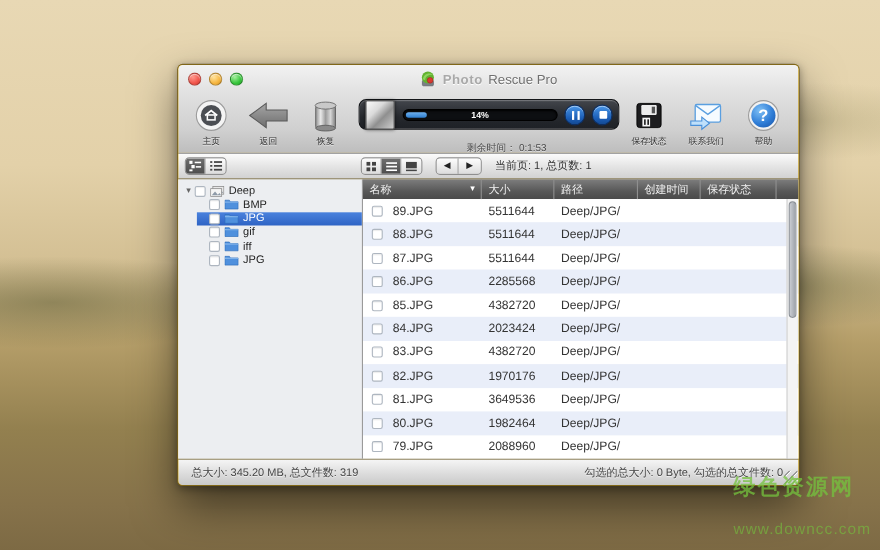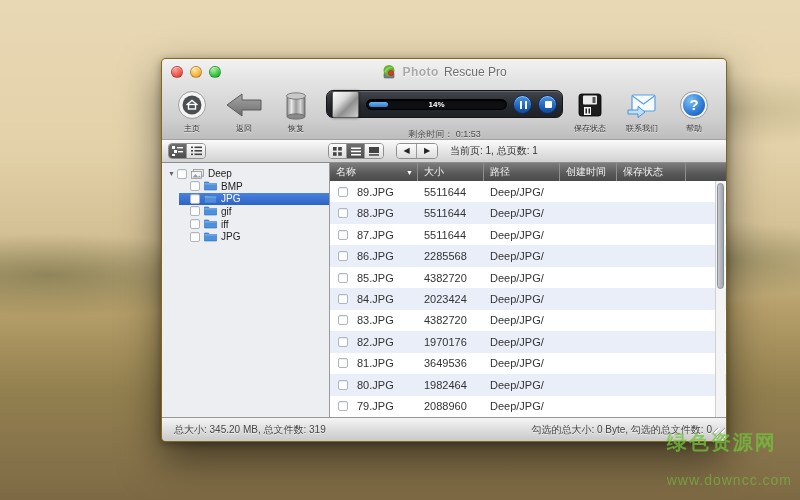--- a/index.html
+++ b/index.html
@@ -56,21 +56,21 @@
   .fill { position:absolute; left:2px; top:2px; height:5px; width:14%; border-radius:3px;
           background:linear-gradient(180deg,#6fb1ef,#2e7ecf); }
   .pct { position:absolute; left:0; top:0; width:100%; height:100%; text-align:center;
          font-size:8px; font-weight:bold; color:#fff; line-height:10px; }
   .pb-btn { width:19px; height:19px; border-radius:50%; margin-left:6px; flex:none; position:relative;
             background:linear-gradient(180deg,#4a97e8,#1a5cb4 70%,#144a92);
             border:1px solid #0d2f63; box-shadow:inset 0 1px 0 rgba(255,255,255,.45); }
   .pause-glyph { position:absolute; left:6px; top:5px; width:7px; height:8px;
                  border-left:2px solid #fff; border-right:2px solid #fff; }
   .stop-glyph { position:absolute; left:5.5px; top:5.5px; width:7px; height:7px; background:#fff; border-radius:1px; }
-  .remaining { position:absolute; left:164px; top:43px; width:237px; text-align:center;
+  .remaining { position:absolute; left:180px; top:43px; width:237px; text-align:center;
                font-size:9px; color:#4a4a4a; text-shadow:0 1px 0 rgba(255,255,255,.5); }
   
   .subtoolbar { height:24px; border-top:1px solid #a2a2a2; border-bottom:1px solid #8d8d8d;
     background:linear-gradient(180deg,#fbfbfb,#e3e3e3 55%,#d2d2d2); position:relative; display:flex; align-items:center; }
   .seg { display:flex; border:1px solid #8f8f8f; border-radius:4px; overflow:hidden; height:16px; }
   .seg .seg-btn { width:18px; display:flex; align-items:center; justify-content:center;
     background:linear-gradient(180deg,#fdfdfd,#dcdcdc); border-right:1px solid #9a9a9a; }
   .seg .seg-btn:last-child { border-right:none; }
   .seg .seg-btn.active { background:linear-gradient(180deg,#6e6e6e,#4d4d4d); }
   .left-toggles { margin-left:6px; }
@@ -86,21 +86,21 @@
   .tree-child.selected { background:linear-gradient(180deg,#4a82dd,#2e63c4); color:#fff; }
   .cb { width:10px; height:10px; background:#fff; border:1px solid #aeb6c0; border-radius:2px; flex:none; box-shadow:inset 0 1px 1px rgba(0,0,0,.08); }
   .tree-row .cb { margin-right:4px; }
   .tree-icon { margin-right:4px; flex:none; display:flex; }
   
   .table-area { flex:1; position:relative; display:flex; flex-direction:column; min-width:0; }
   .thead { height:18px; display:flex; background:linear-gradient(180deg,#7d7d7d,#585858 60%,#4a4a4a);
            color:#f1f1f1; font-size:10px; align-items:center; flex:none; }
   .th { padding-left:6px; border-right:1px solid #8f8f8f; height:100%; display:flex; align-items:center; position:relative; }
   .th.sorted .sort { margin-left:auto; margin-right:4px; font-size:7px; color:#fff; }
-  .col-name{width:88px;} .col-size{width:66px;} .col-path{width:76px;} .col-created{width:57px;} .col-modified{width:69px;} .col-fill{flex:1; border-right:none;}
+  .col-name{width:108px;} .col-size{width:66px;} .col-path{width:76px;} .col-created{width:57px;} .col-modified{width:69px;} .col-fill{flex:1; border-right:none;}
   .tbody { flex:1; display:flex; flex-direction:column; }
   .trow { flex:1; display:flex; align-items:center; font-size:11px; color:#333; background:#fff; }
   .trow:nth-child(even) { background:#e9eef9; }
   .td { padding-left:6px; overflow:hidden; white-space:nowrap; }
   .td.name { display:flex; align-items:center; padding-left:0; }
   .td.name .cb { margin:0 9px 0 8px; }
   
   .vscroll { position:absolute; right:1px; top:18px; bottom:0; width:10px; background:#f4f4f4; border-left:1px solid #d0d0d0; }
   .vthumb { position:absolute; left:1px; top:2px; width:7px; height:45%;
             background:linear-gradient(90deg,#c9ccd2,#9fa4ab); border:1px solid #8b9097; border-radius:4px; }

